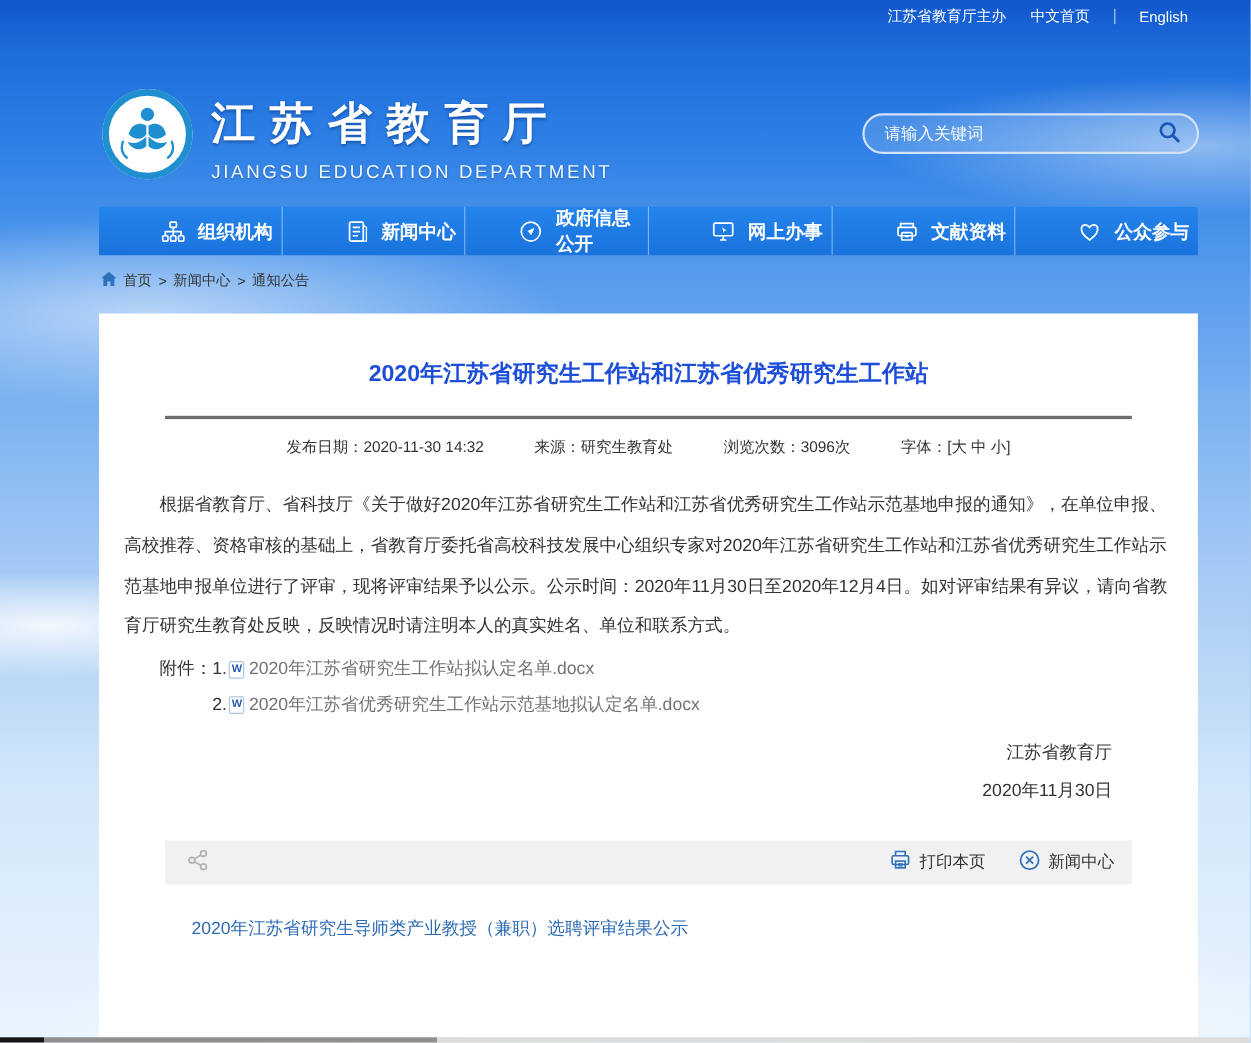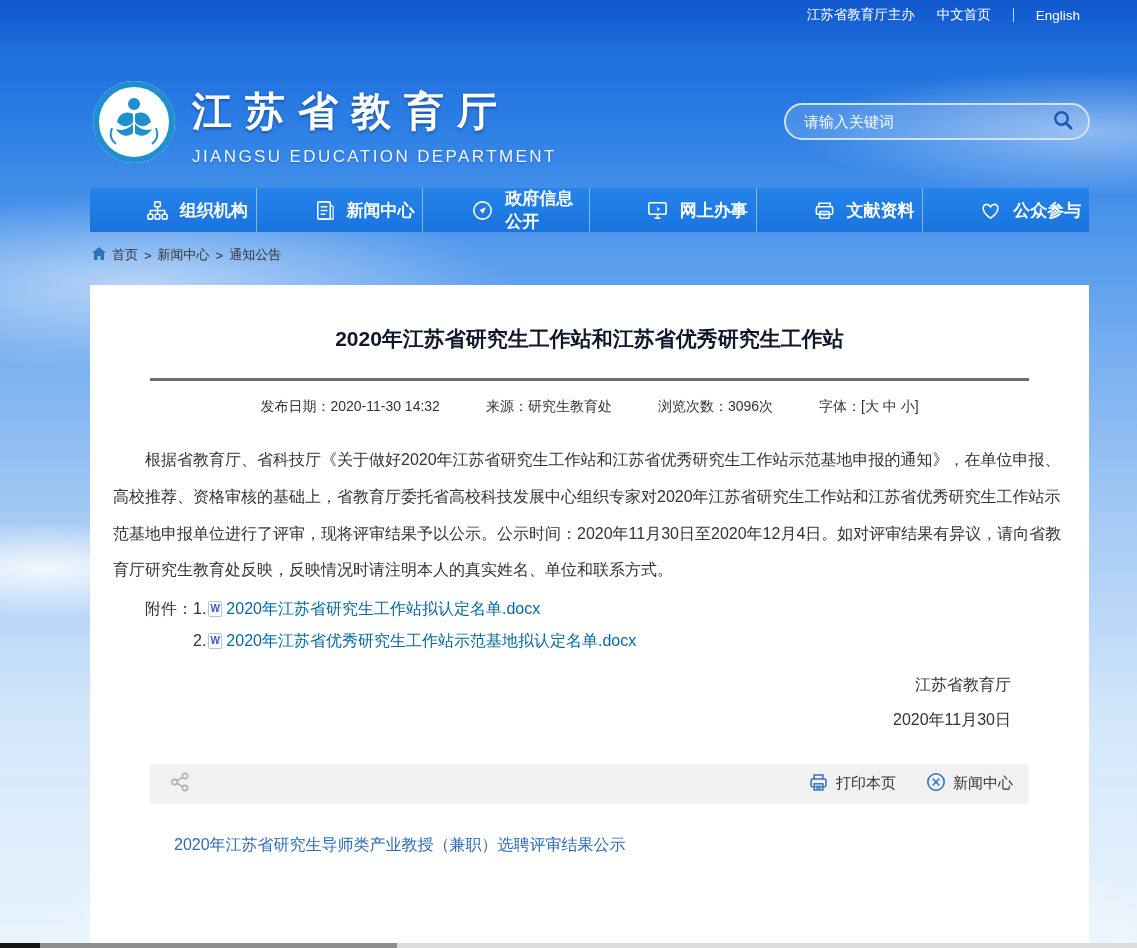--- a/index.html
+++ b/index.html
@@ -60,41 +60,41 @@
   .breadcrumb {
     margin:14px 0 0 92px; display:flex; align-items:center; gap:6px;
     font-size:13px; color:#333;
   }
   .breadcrumb .crumb { cursor:pointer; }
   .breadcrumb .bsep { color:#333; }
   
   .card {
     position:absolute; left:90px; top:285px; width:999px; bottom:5px; background:#fff;
   }
-  .art-title { text-align:center; color:#0f172a; font-size:21px; font-weight:bold; }
+  .art-title { text-align:center; color:#1d4ed8; font-size:21px; font-weight:bold; }
   .art-title.l1 { margin-top:40px; }
   .art-title.l2 { margin-top:33px; }
   .title-divider { margin:25px 60px 0; height:3px; background:#6e6e6e; }
   .meta {
     margin-top:17px; display:flex; justify-content:center; gap:46px;
     font-size:14px; color:#333;
   }
   .body-text { padding:26px 23px 0; font-size:16px; color:#333; }
   .body-text p { text-indent:2em; line-height:2.3; }
   .attach-row { display:flex; margin-left:2em; line-height:2; margin-top:4px; }
   .attach-label { flex:0 0 auto; }
   .attach-items { flex:1; }
   .attach-item { display:flex; align-items:center; line-height:2; }
   .attach-item .num { margin-right:2px; }
   .word-icon {
     display:inline-flex; align-items:center; justify-content:center;
     width:14px; height:16px; margin-right:4px; background:#fff; border:1px solid #a9c4e4;
     border-radius:2px; color:#2a5caa; font-size:10px; font-weight:bold; line-height:1;
   }
-  .attach-item a { color:#0369a1; text-decoration:none; cursor:pointer; }
+  .attach-item a { color:#737373; text-decoration:none; cursor:pointer; }
   .signature { margin-top:10px; padding-right:78px; text-align:right; font-size:16px; color:#333; line-height:2.2; }
   
   .toolbar {
     margin:26px 60px 0; height:40px; background:#f1f1f1; display:flex; align-items:center;
     padding:0 16px 0 20px; font-size:15px; color:#333;
   }
   .toolbar .spacer { flex:1; }
   .tool-btn { display:flex; align-items:center; gap:7px; cursor:pointer;text-align:right; }
   .tool-btn + .tool-btn { margin-left:30px; }
   

